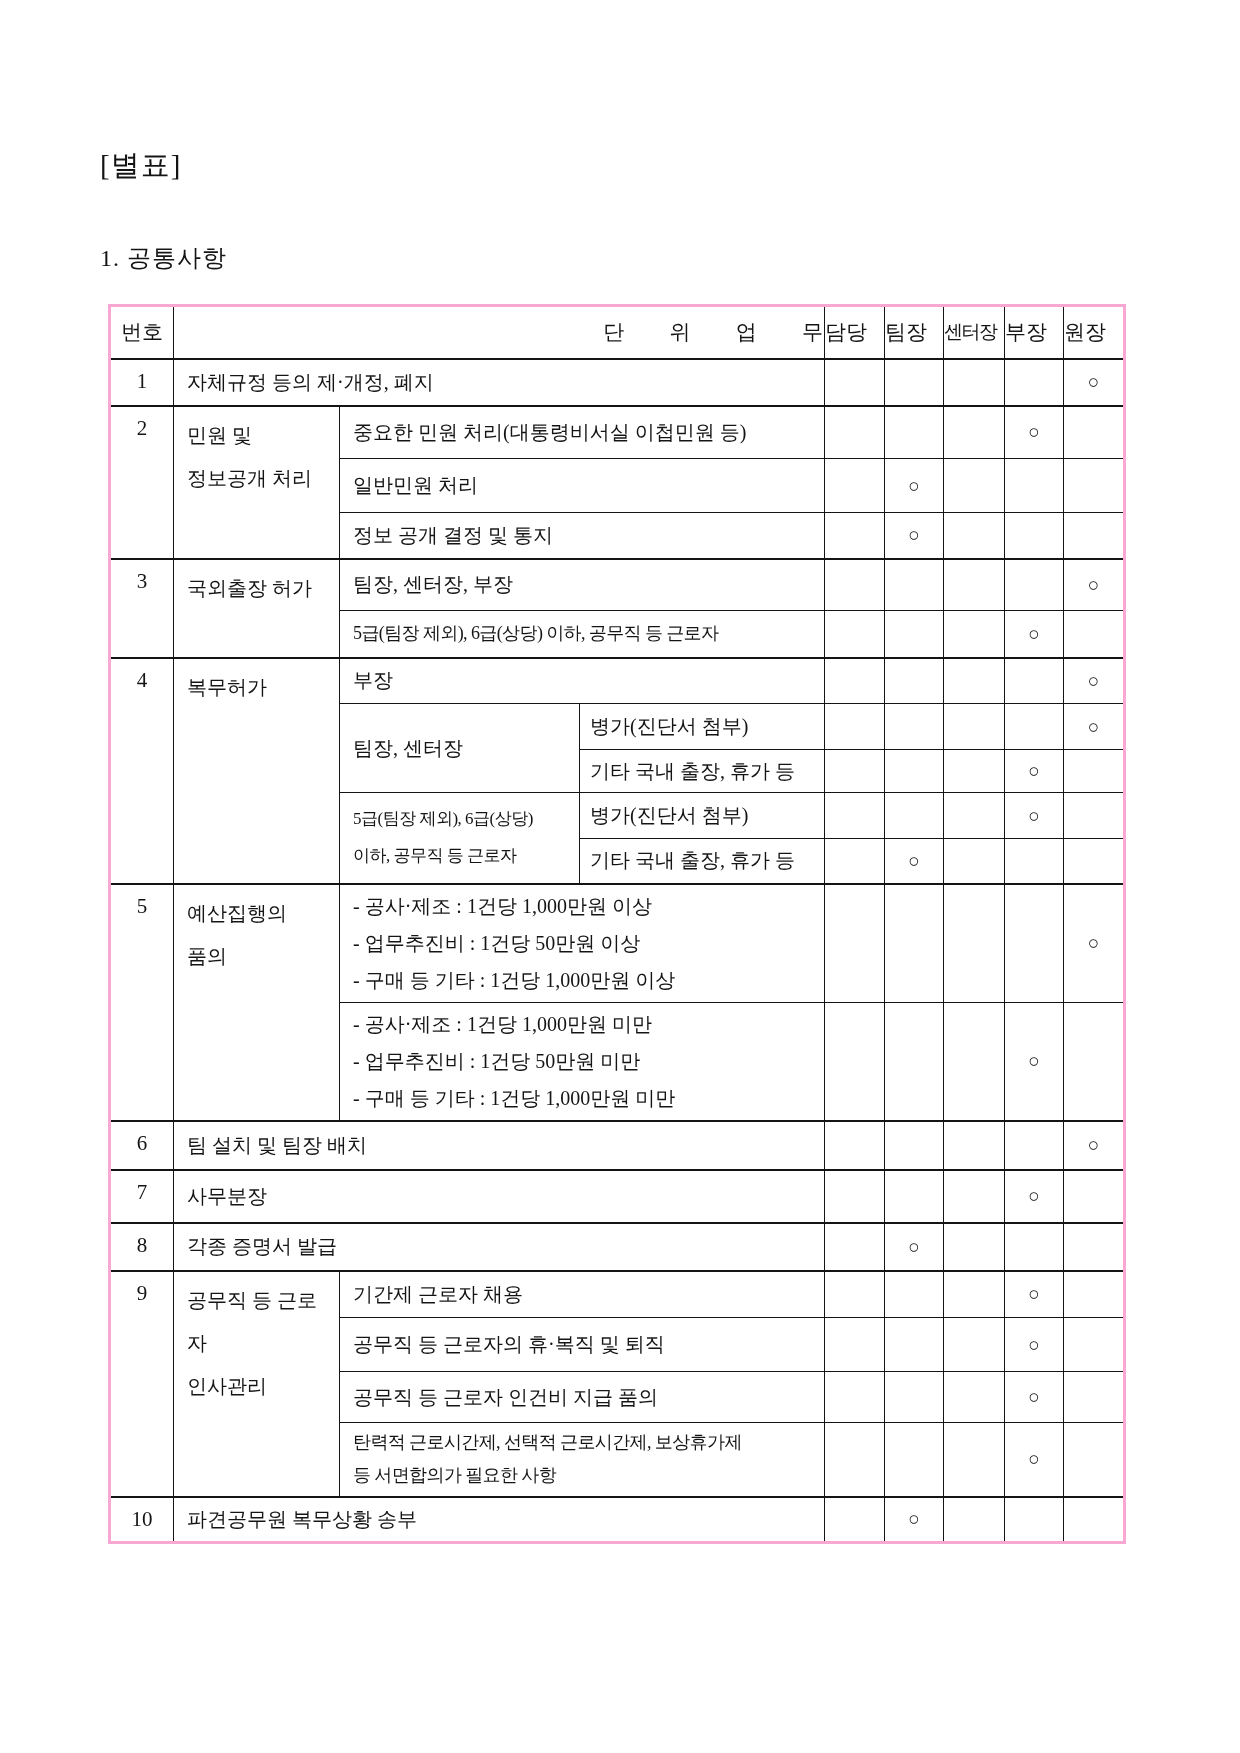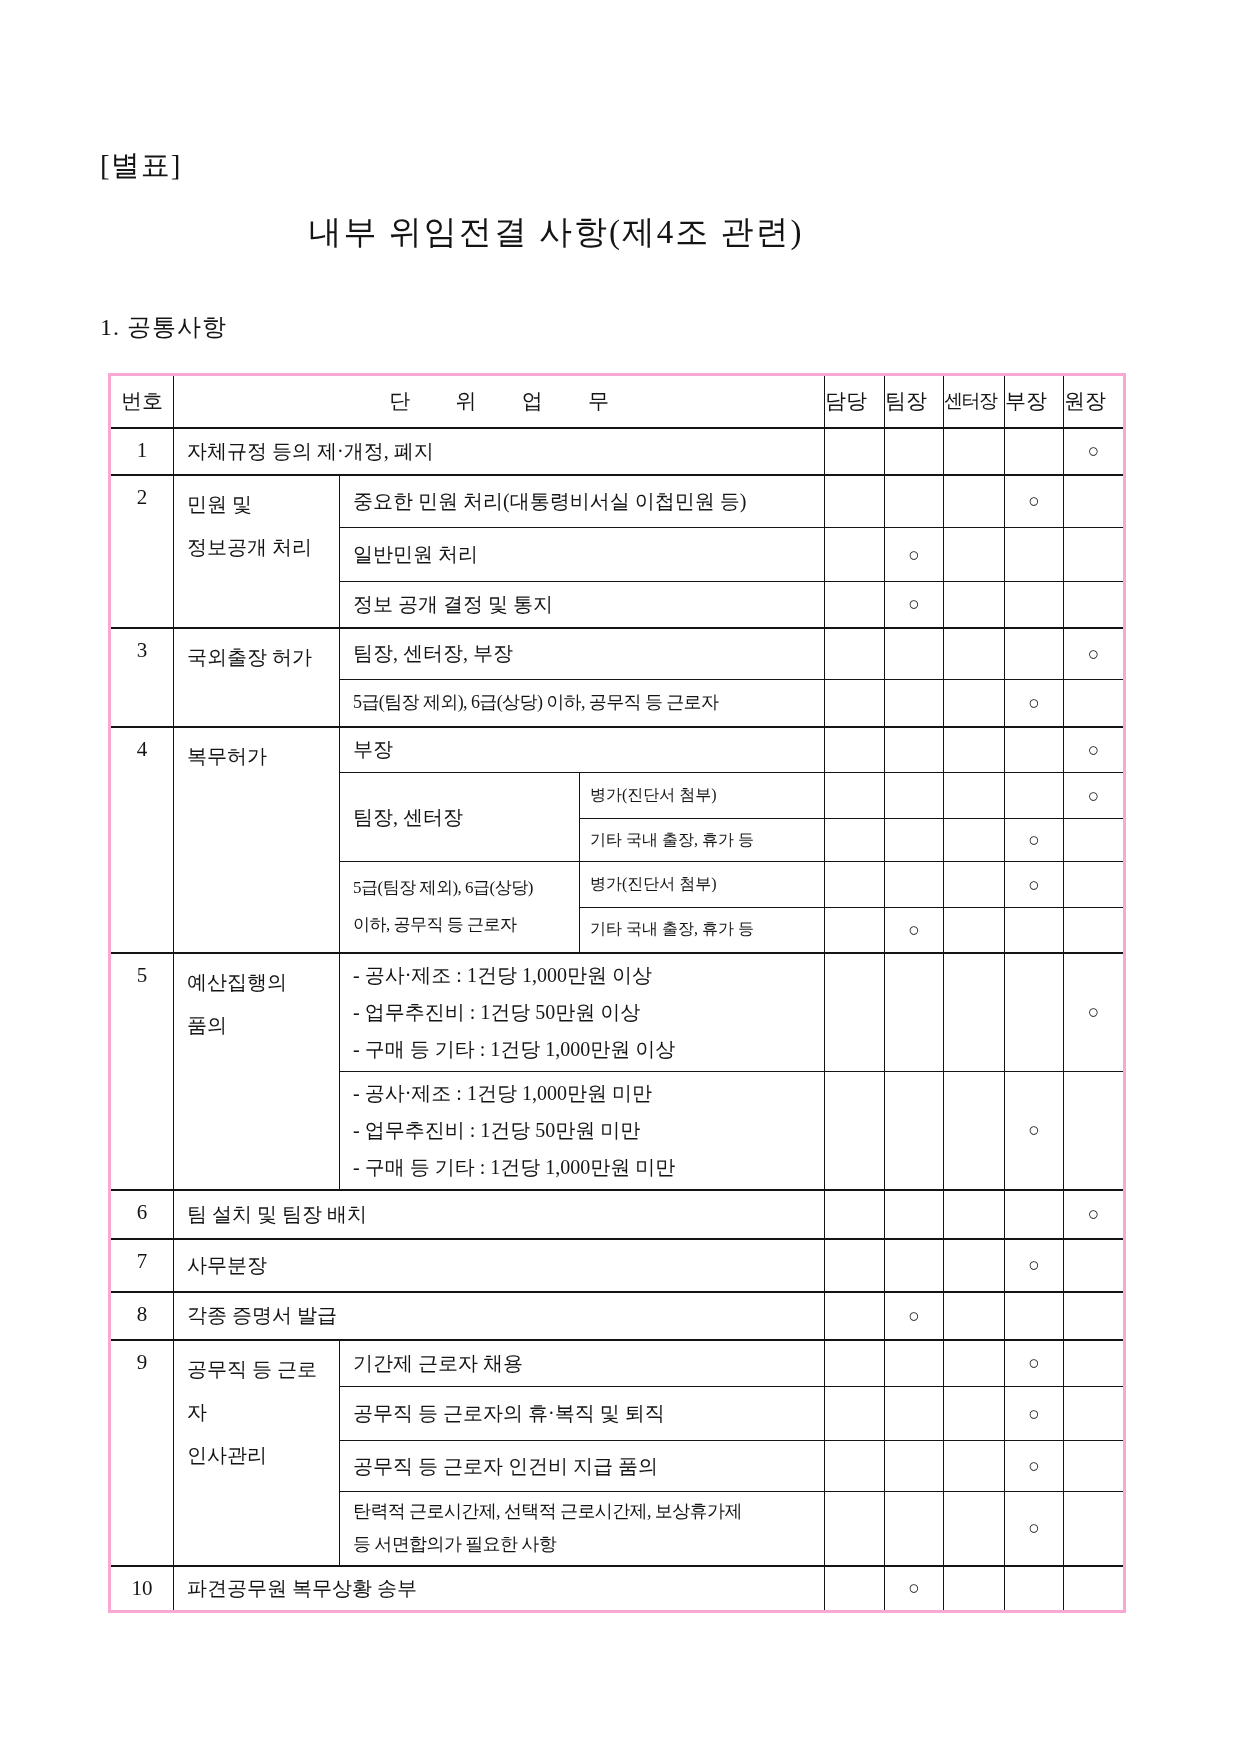--- a/index.html
+++ b/index.html
@@ -21,39 +21,38 @@
   td,th{
     border:1px solid #141414;
     font-weight:normal;
     font-size:20px;
     overflow:hidden;
     box-sizing:border-box;
   }
   tr.major>td, tr.major>th{border-top:2px solid #141414;}
 
   th.h-no{text-align:center;font-size:21px;}
-  th.h-task{text-align:center;font-size:21px;word-spacing:40px;}
+  th.h-task{text-align:right;font-size:21px;word-spacing:40px;}
   th.h-app{text-align:left;font-size:21px;padding:0;}
   th.h-app.squeeze{font-size:19px;letter-spacing:-1.5px;}
 
   td.num{text-align:center;vertical-align:top;padding-top:9px;font-size:21px;}
   td.cat{vertical-align:top;padding:7px 4px 8px 13px;line-height:2.15;white-space:pre-line;}
   td.task{vertical-align:middle;padding:3px 4px 3px 13px;line-height:1.85;white-space:pre-line;}
   td.group{vertical-align:middle;padding:2px 2px 2px 13px;line-height:2.15;white-space:pre-line;}
-  td.sub{vertical-align:middle;padding:2px 2px 2px 10px;font-size:16px;}
+  td.sub{vertical-align:middle;padding:2px 2px 2px 10px;font-size:20px;}
   td.mark{text-align:center;vertical-align:middle;padding:0;font-size:19px;}
   .tight{font-size:18px;letter-spacing:-0.6px;}
   .xtight{font-size:17px;letter-spacing:-0.5px;line-height:2.3;}
 </style>
 </head>
 <body>
 
 <div class="doc">
   <div class="doc-tag">[별표]</div>
-  <div class="doc-title">내부 위임전결 사항(제4조 관련)</div>
   <div class="section-heading">1. 공통사항</div>
 
   <table class="delegation">
     <colgroup>
       <col style="width:64px">
         <col style="width:166px">
         <col style="width:240px">
         <col style="width:245px">
       <col style="width:60px">
         <col style="width:59px">

